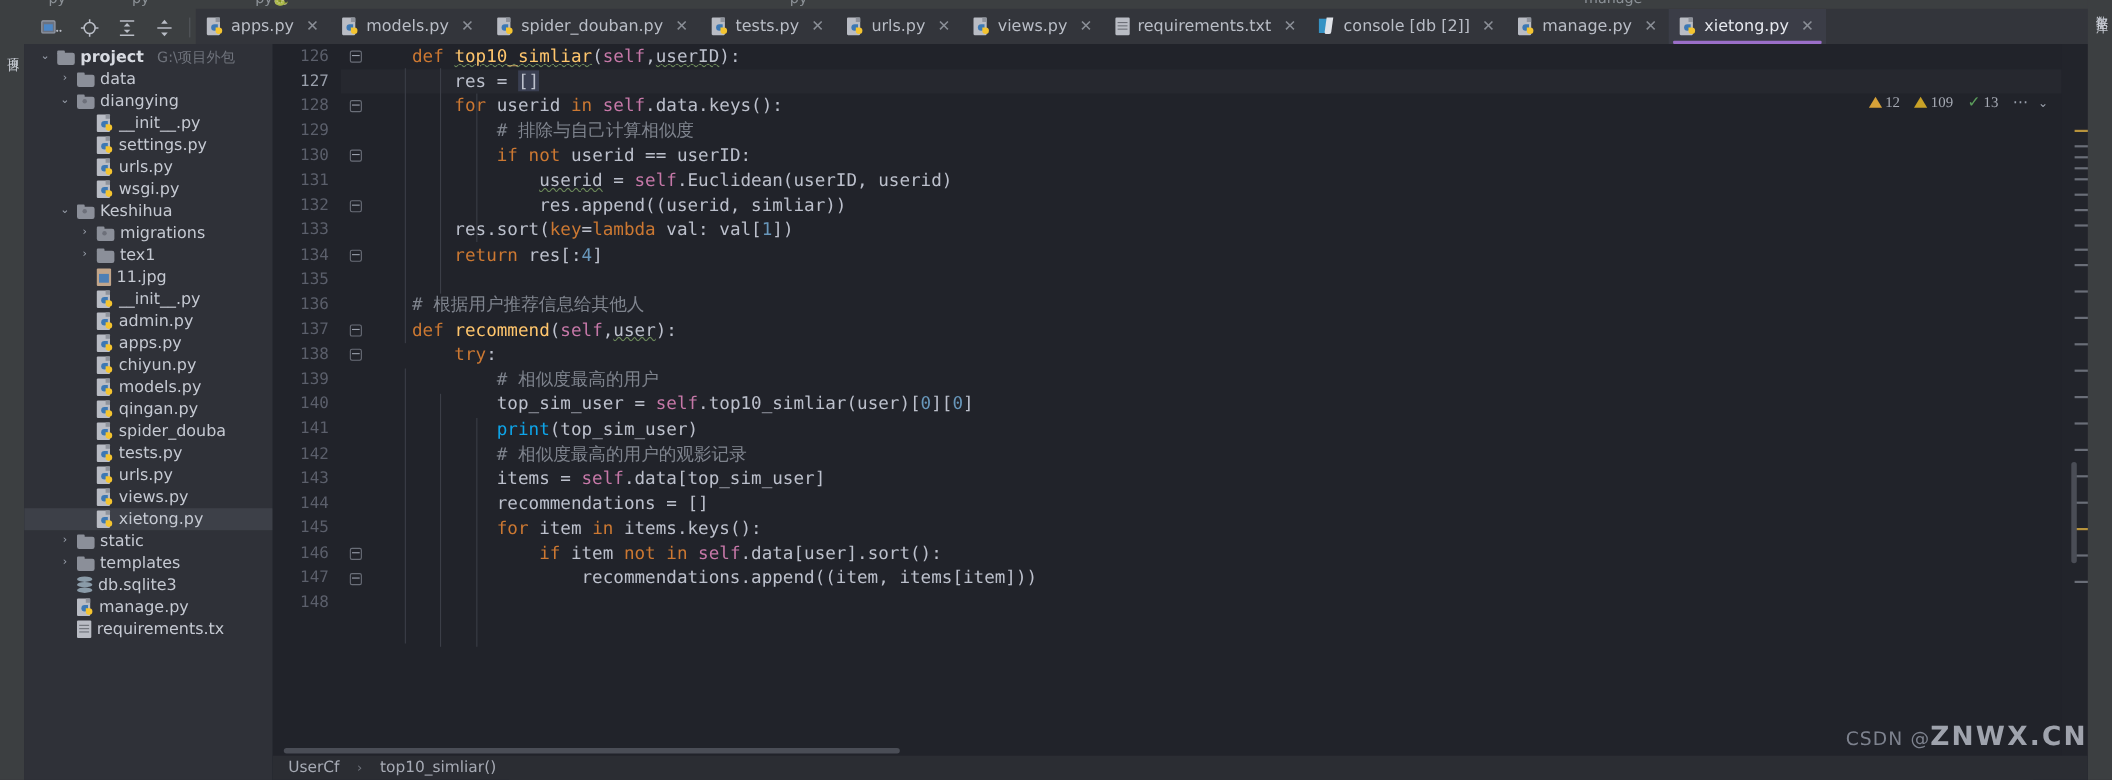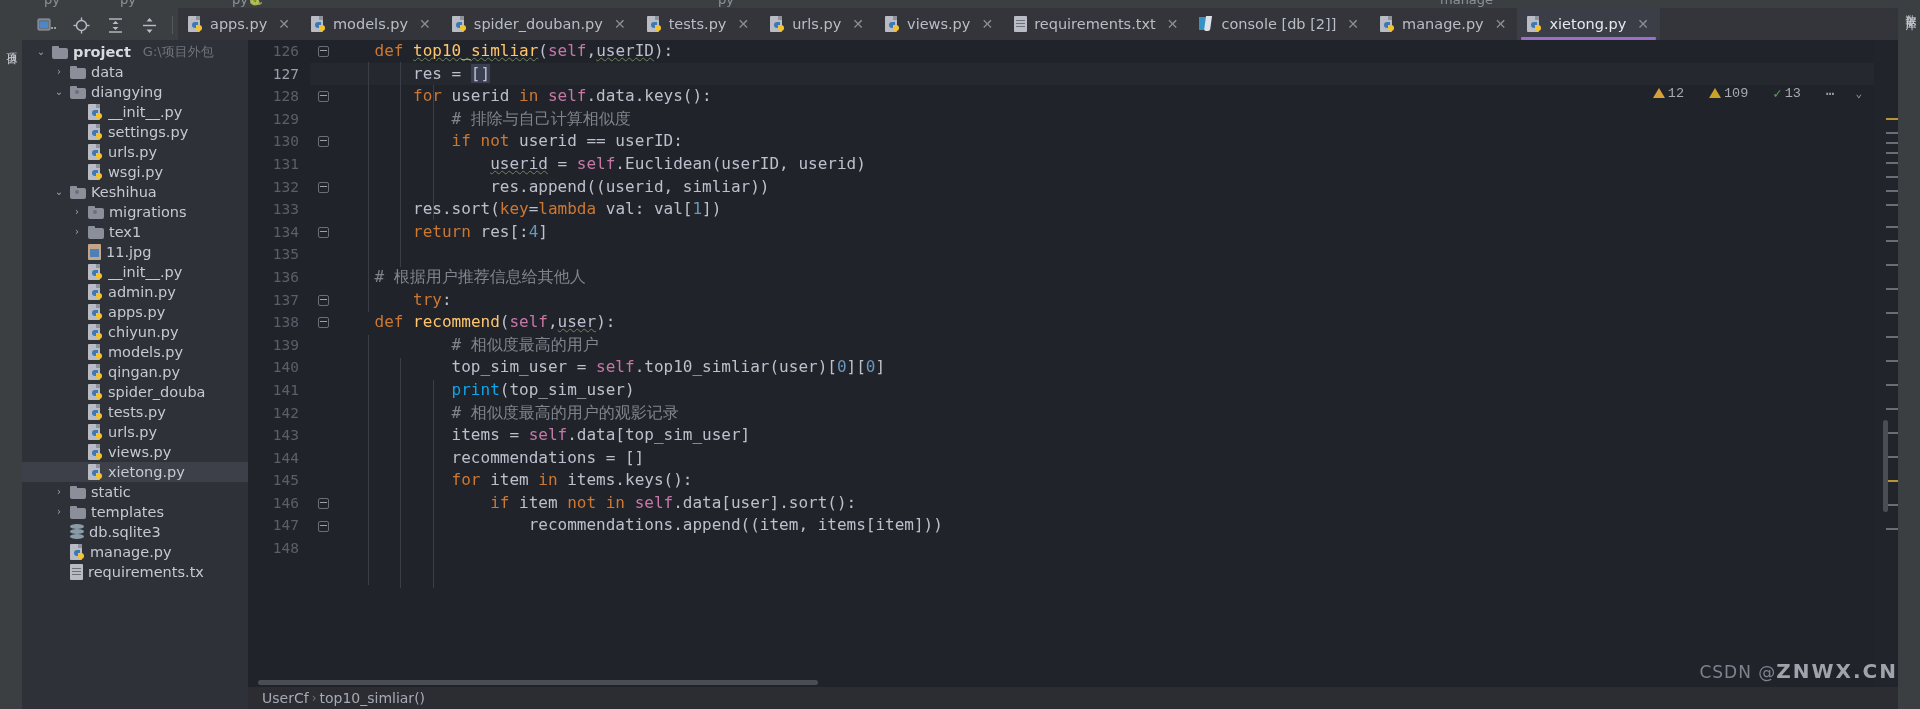--- a/index.html
+++ b/index.html
@@ -146,22 +146,22 @@
 
   
   .fm { position:absolute; left:8px; width:11px; height:11px; }
   .fm .box { width:11px; height:11px; border:1px solid #6a6e78; border-radius:2px; }
   .fm .minus { position:absolute; left:2px; top:4px; width:7px; height:1px; background:#9aa0ac; }
   .guideline { position:absolute; width:1px; background:#3b3e47; }
 
   
   .inspect {
     position:absolute; right:58px; top:42px; height:22px;
-    display:flex; align-items:center; gap:20px; font-size:13.5px; color:#a6aab4;
-    font-family:Liberation Mono, monospace;
+    display:flex; align-items:center; gap:8px; font-size:13.5px; color:#a6aab4;
+    font-family:Liberation Serif, serif;
     text-align:center;
   }
   .inspect .grp { display:flex; align-items:center; gap:3px; margin-right:5px; }
   .tri-warn { width:0;height:0;border-left:6px solid transparent;border-right:6px solid transparent;border-bottom:10px solid #d6a138; position:relative;}
   .tri-warn.alt { border-bottom-color:#c9a227; }
   .chk { color:#5c9e5c; font-size:14px; }
   .cdots { color:#9aa0ac; font-size:14px; letter-spacing:1px; }
   .cchev { color:#9aa0ac; font-size:11px; }
 
   
@@ -175,38 +175,38 @@
     position:absolute; right:0; top:0; width:22px; bottom:0; background:#3c3f41;
   }
   .right-rail .vtxt {
     position:absolute; left:4px; font-size:11px; color:#c8ccd4;
     writing-mode:vertical-rl; letter-spacing:2px;
   }
 
   
   .breadcrumb {
     position:absolute; left:248px; bottom:0; right:22px; height:22px;
-    background:#2b2d33; display:flex; align-items:center; gap:3px;
+    background:#2b2d33; display:flex; align-items:center; gap:16px;
     color:#a6aab4; font-size:14px; padding-left:14px;
     font-family:"DejaVu Sans", sans-serif;
   }
   .breadcrumb .sepc { color:#6f737c; font-size:12px; }
 
   
   .hscroll {
     position:absolute; left:258px; bottom:24px; height:5px; background:#4a4d56;
     border-radius:3px;
   }
 
   
   .watermark {
     position:absolute; right:22px; bottom:26px; color:#8e93a0; font-size:17px;
     opacity:.85; letter-spacing:1px; font-family:"DejaVu Sans", sans-serif;
   }
-  .watermark .big { font-size:20px; color:#b6bac4; font-weight:bold; letter-spacing:2px; }
+  .watermark .big { font-size:24px; color:#b6bac4; font-weight:bold; letter-spacing:2px; }
 </style>
 </head>
 <body>
 
 <div class="app">
 
   <div class="top-strip">
     <span class="ghost" style="left:44px;">py</span>
     <span class="ghost" style="left:120px;">py</span>
     <span class="ghost" style="left:232px;">py</span>
@@ -721,22 +721,22 @@
         <div class="ln"><span class="pa">        </span><span class="pa">res </span><span class="pa">= </span><span class="pa sel-token">[]</span></div>
         <div class="ln"><span class="pa">        </span><span class="k">for</span><span class="pa"> userid </span><span class="k">in</span><span class="pa"> </span><span class="se">self</span><span class="pa">.data.keys():</span></div>
         <div class="ln"><span class="pa">            </span><span class="cm"># 排除与自己计算相似度</span></div>
         <div class="ln"><span class="pa">            </span><span class="k">if</span><span class="pa"> </span><span class="k">not</span><span class="pa"> userid == userID:</span></div>
         <div class="ln"><span class="pa">                </span><span class="pa under-sq">userid</span><span class="pa"> = </span><span class="se">self</span><span class="pa">.Euclidean(userID, userid)</span></div>
         <div class="ln"><span class="pa">                </span><span class="pa">res.append((userid, simliar))</span></div>
         <div class="ln"><span class="pa">        </span><span class="pa">res.sort(</span><span class="k">key</span><span class="pa">=</span><span class="k">lambda</span><span class="pa"> val: val[</span><span class="nu">1</span><span class="pa">])</span></div>
         <div class="ln"><span class="pa">        </span><span class="kd">return</span><span class="pa"> res[:</span><span class="nu">4</span><span class="pa">]</span></div>
         <div class="ln">&nbsp;</div>
         <div class="ln"><span class="pa">    </span><span class="cm"># 根据用户推荐信息给其他人</span></div>
+        <div class="ln"><span class="pa">    </span><span class="kd">def</span><span class="pa"> </span><span class="fn">recommend</span><span class="pa">(</span><span class="se">self</span><span class="pa">,</span><span class="pa under-sq">user</span><span class="pa">):</span></div>
         <div class="ln"><span class="pa">        </span><span class="k">try</span><span class="pa">:</span></div>
-        <div class="ln"><span class="pa">    </span><span class="kd">def</span><span class="pa"> </span><span class="fn">recommend</span><span class="pa">(</span><span class="se">self</span><span class="pa">,</span><span class="pa under-sq">user</span><span class="pa">):</span></div>
         <div class="ln"><span class="pa">            </span><span class="cm"># 相似度最高的用户</span></div>
         <div class="ln"><span class="pa">            </span><span class="pa">top_sim_user = </span><span class="se">self</span><span class="pa">.top10_simliar(user)[</span><span class="nu">0</span><span class="pa">][</span><span class="nu">0</span><span class="pa">]</span></div>
         <div class="ln"><span class="pa">            </span><span class="bi">print</span><span class="pa">(top_sim_user)</span></div>
         <div class="ln"><span class="pa">            </span><span class="cm"># 相似度最高的用户的观影记录</span></div>
         <div class="ln"><span class="pa">            </span><span class="pa">items = </span><span class="se">self</span><span class="pa">.data[top_sim_user]</span></div>
         <div class="ln"><span class="pa">            </span><span class="pa">recommendations = []</span></div>
         <div class="ln"><span class="pa">            </span><span class="k">for</span><span class="pa"> item </span><span class="k">in</span><span class="pa"> items.keys():</span></div>
         <div class="ln"><span class="pa">                </span><span class="k">if</span><span class="pa"> item </span><span class="k">not</span><span class="pa"> </span><span class="k">in</span><span class="pa"> </span><span class="se">self</span><span class="pa">.data[user].sort():</span></div>
         <div class="ln"><span class="pa">                    </span><span class="pa">recommendations.append((item, items[item]))</span></div>
       </div>

